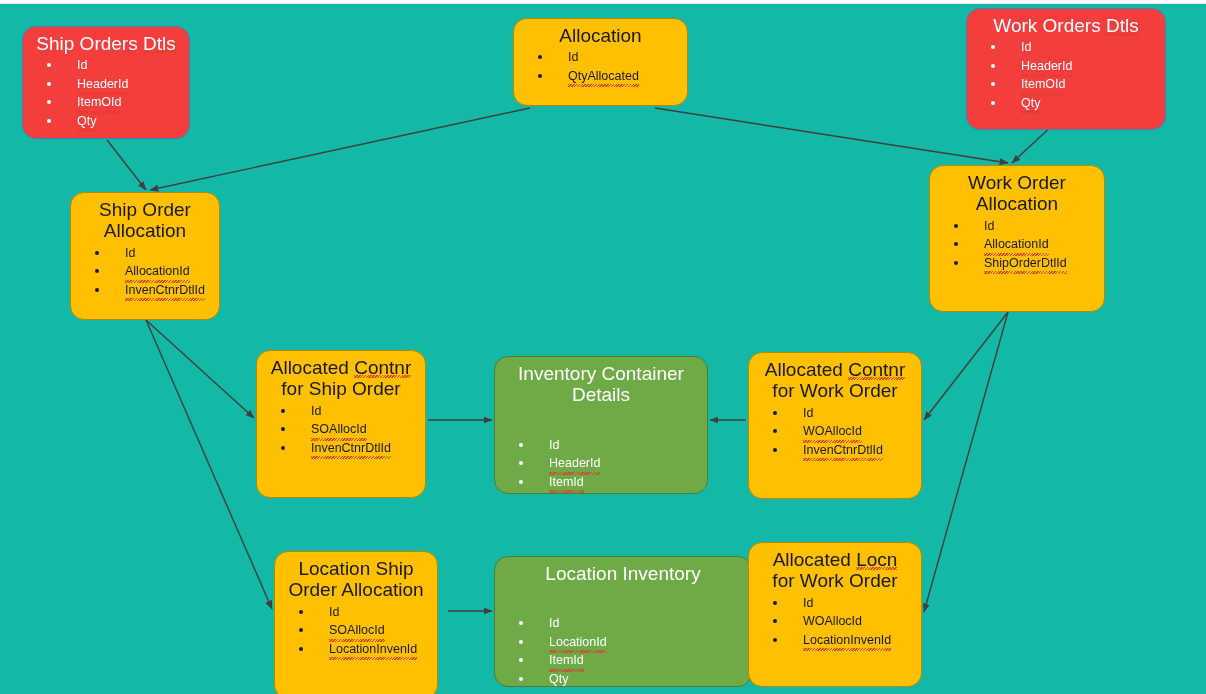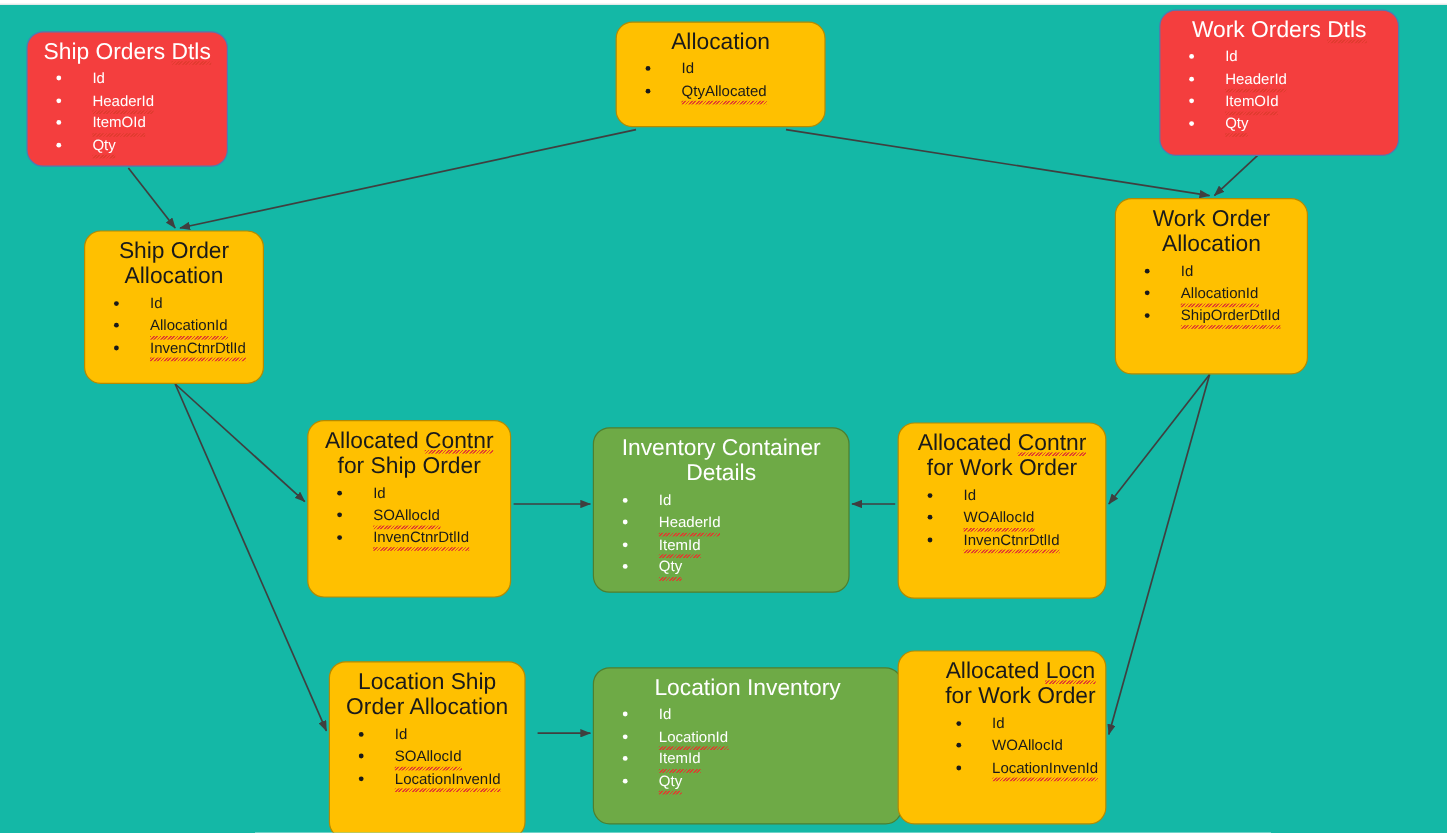--- a/index.html
+++ b/index.html
@@ -40,20 +40,21 @@
     background: #F43E3E;
     border-color: #4e7ab4;
   }
   .node.amber {
     background: #FFC000;
     border-color: #b58a00;
   }
   .node.green {
     background: #6EAA46;
     border-color: #4e7f2f;
+    gap: 28px;
   }
   .node-title {
     text-align: center;
     line-height: 1.12;
     padding: 0 8px;
     margin-bottom: 2px;
     white-space: pre-line;
   }
   .red .node-title { color: #ffffff; font-size: 19px; }
   .amber .node-title { color: #1a1a1a; font-size: 19px; }
@@ -183,21 +184,21 @@
       </div>
       <div class="node amber" style="left: 70px; top: 192px; width: 150px; height: 128px;">
         <div class="node-title">Ship Order
 Allocation</div>
         <ul class="fields">
           <li>Id</li>
           <li><span class="sp">AllocationId</span></li>
           <li><span class="sp">InvenCtnrDtlId</span></li>
         </ul>
       </div>
-      <div class="node amber" style="left: 929px; top: 165px; width: 161px; height: 147px;">
+      <div class="node amber" style="left: 929px; top: 165px; width: 176px; height: 147px;">
         <div class="node-title">Work Order
 Allocation</div>
         <ul class="fields">
           <li>Id</li>
           <li><span class="sp">AllocationId</span></li>
           <li><span class="sp">ShipOrderDtlId</span></li>
         </ul>
       </div>
       <div class="node amber" style="left: 256px; top: 350px; width: 170px; height: 148px;">
         <div class="node-title">Allocated <span class="title-sp">Contnr</span><br>for Ship Order</div>
@@ -236,21 +237,21 @@
       </div>
       <div class="node green" style="left: 494px; top: 556px; width: 258px; height: 131px;">
         <div class="node-title">Location Inventory</div>
         <ul class="fields">
           <li>Id</li>
           <li><span class="sp">LocationId</span></li>
           <li><span class="sp">ItemId</span></li>
           <li><span class="sp">Qty</span></li>
         </ul>
       </div>
-      <div class="node amber" style="left: 748px; top: 542px; width: 174px; height: 145px; align-items: flex-end;">
+      <div class="node amber" style="left: 748px; top: 542px; width: 174px; height: 145px;">
         <div class="node-title">Allocated <span class="title-sp">Locn</span><br>for Work Order</div>
         <ul class="fields">
           <li>Id</li>
           <li>WOAllocId</li>
           <li><span class="sp">LocationInvenId</span></li>
         </ul>
       </div>
     </div>
 </div>
 

